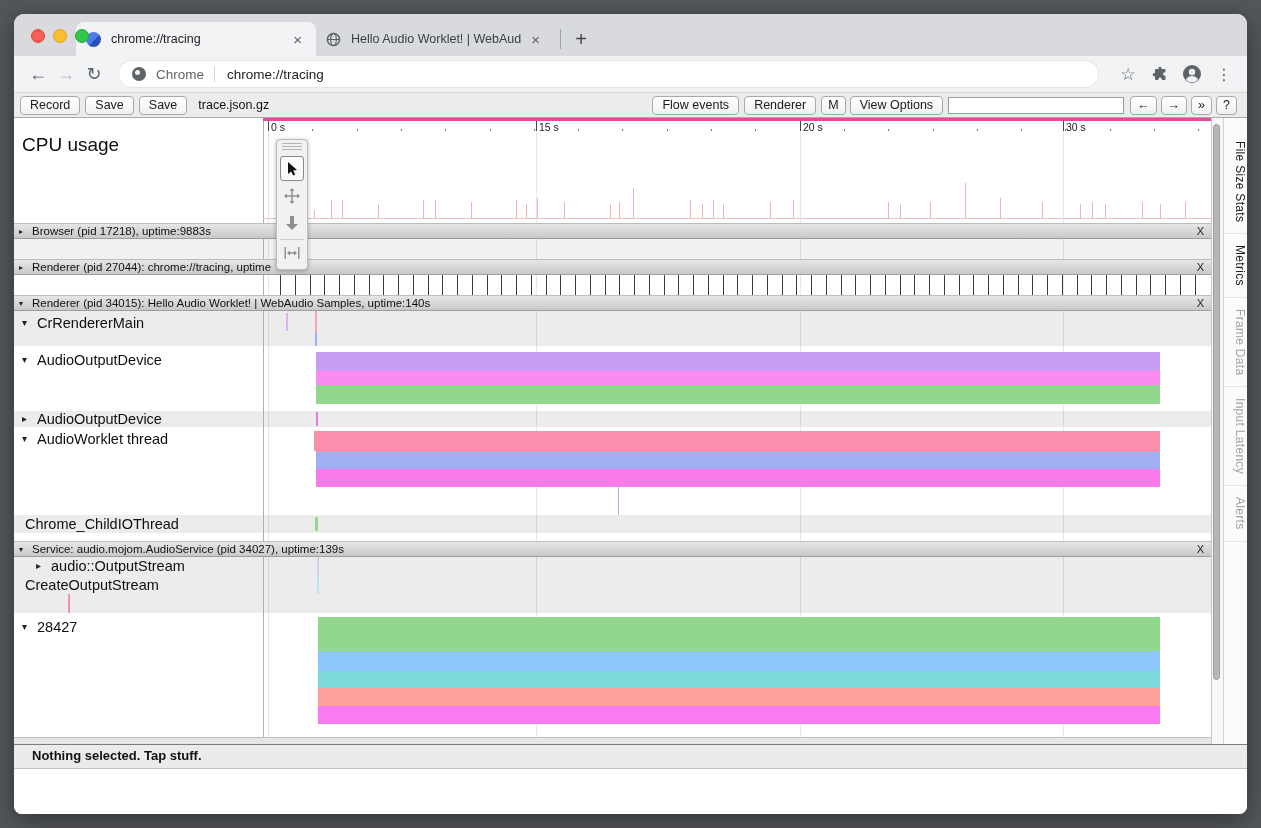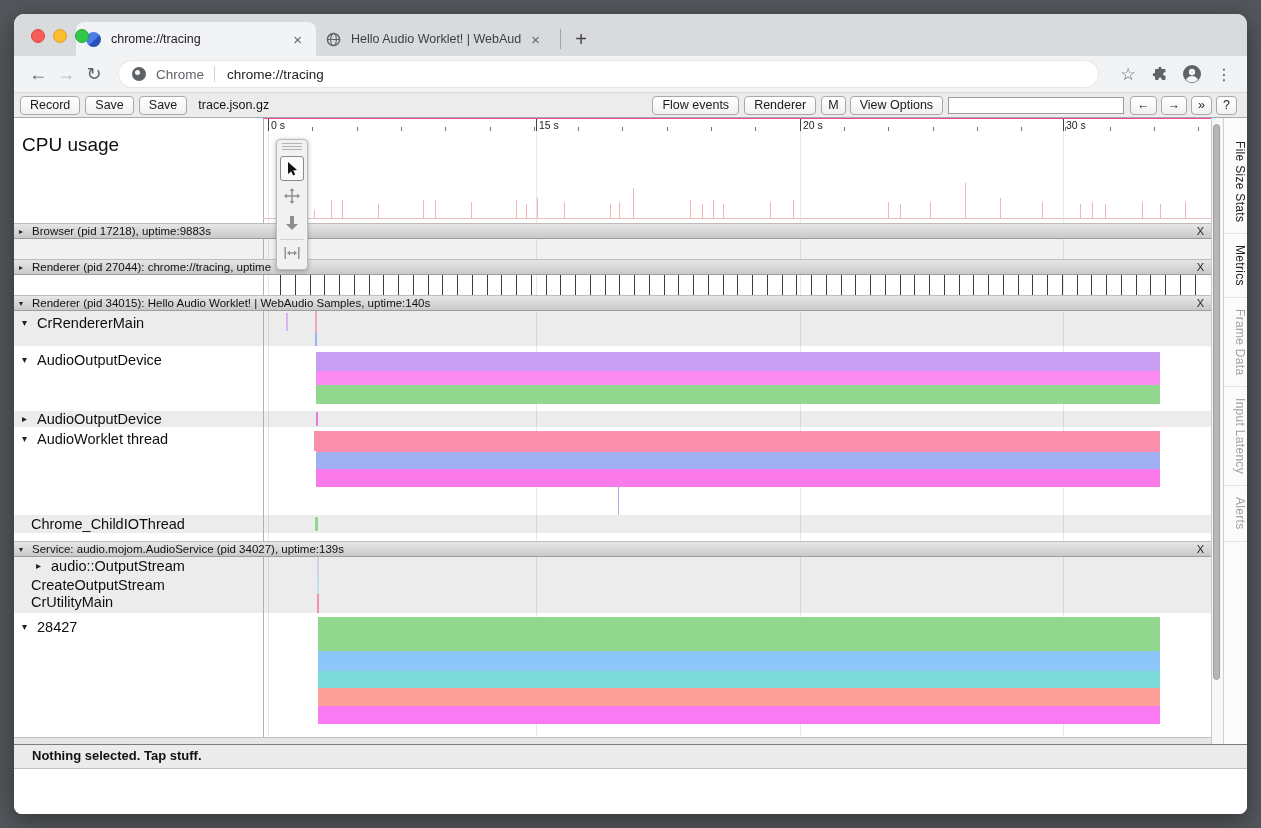--- a/index.html
+++ b/index.html
@@ -63,21 +63,21 @@
   .h8{height:8px}.h13{height:13px}.h16{height:16px}.h17{height:17px}.h18{height:18px}.h19{height:19px}
   .h20{height:20px}.h35{height:35px}.h65{height:65px}.h88{height:88px}.h92{height:92px}
 
   .phdr{position:relative;z-index:3;height:16px;flex:none;background:linear-gradient(#e6e6e6,#c9c9c9);
         border-top:1px solid #bdbdbd;border-bottom:1px solid #9d9d9d;display:flex;align-items:center;
         font-size:11.5px;color:#111;padding-left:5px;box-sizing:border-box}
   .phdr .tri{font-size:8px;width:13px;padding-top:0}
   .phdr .hx{margin-left:auto;margin-right:7px;font-size:11px;color:#222}
 
   
-  .ruler-trk{border-top:1px solid #ec4899}
+  .ruler-trk{border-top:3px solid #ec4899}
   .rlab{position:absolute;top:0;font-size:10.5px;color:#222}
 
   
   .palette{position:absolute;left:262px;top:21px;width:30px;z-index:10;background:#f1f1f1;
            border:1px solid #bdbdbd;border-radius:4px;box-shadow:0 1px 4px rgba(0,0,0,.3);
            display:flex;flex-direction:column;align-items:center;padding:3px 0 4px}
   .grip{width:20px;height:9px;background:repeating-linear-gradient(to bottom,#b4b4b4 0 1px,transparent 1px 3px);margin-bottom:3px}
   .pbtn{width:24px;height:25px;display:flex;align-items:center;justify-content:center;margin:1px 0}
   .pbtn.sel{border:1px solid #8b8b8b;border-radius:3px;background:#fafafa;box-sizing:border-box}
   .pbtn.last{border-top:1px solid #cfcfcf;margin-top:3px;padding-top:2px;height:22px}
@@ -88,21 +88,21 @@
   .sidetabs{width:24px;flex:none;background:#fbfbfb;border-left:1px solid #d2d2d2;display:flex;flex-direction:column;padding-top:12px;box-sizing:border-box}
   .stab{writing-mode:vertical-rl;font-size:12px;padding:11px 0;text-align:center;width:23px;border-bottom:1px solid #e4e4e4;letter-spacing:0.3px}
   .stab.on{color:#222}.stab.off{color:#a2a2a2}
 
   
   .footer{flex:none;height:69px;border-top:1px solid #7d7d7d;display:flex;flex-direction:column}
   .status{height:23px;background:#ebebeb;border-bottom:1px solid #c2c2c2;font-weight:bold;font-size:13px;
           line-height:22px;padding-left:18px;color:#111;flex:none}
   .result{flex:1;background:#fff}
   .hstrip{height:7px;flex:none;background:#e6e6e6;border-top:1px solid #bdbdbd;box-sizing:border-box}
-  .lbl.plain{padding-left:17px}
+  .lbl.plain{padding-left:11px}
   .lbl.top6{padding-top:6px}
 </style>
 </head>
 <body>
 
 <div class="window">
 
   <div class="tabstrip">
     <div class="lights">
       <div class="light r"></div>
@@ -425,23 +425,20 @@
       <div class="row h17 bgg">
         <div class="lbl plain" style="padding-top:0">
           <span>CreateOutputStream</span>
         </div>
         <div class="trk">
             <div style="position: absolute; left: 54px; top: 0px; width: 2px; height: 17px; background: rgb(191, 227, 232); pointer-events: none;"></div>
           </div>
       </div>
 
       <div class="row h19 bgg">
-        <div class="lbl plain" style="padding-top:0">
-          <span>CrUtilityMain</span>
-        </div>
         <div class="trk">
             <div style="position: absolute; left: 54px; top: 0px; width: 2px; height: 19px; background: rgb(245, 144, 172); pointer-events: none;"></div>
           </div>
       </div>
 
       <div class="row bgw" style="flex:1">
         <div class="lbl top6">
           <span class="tri">▾</span>
           <span>28427</span>
         </div>

